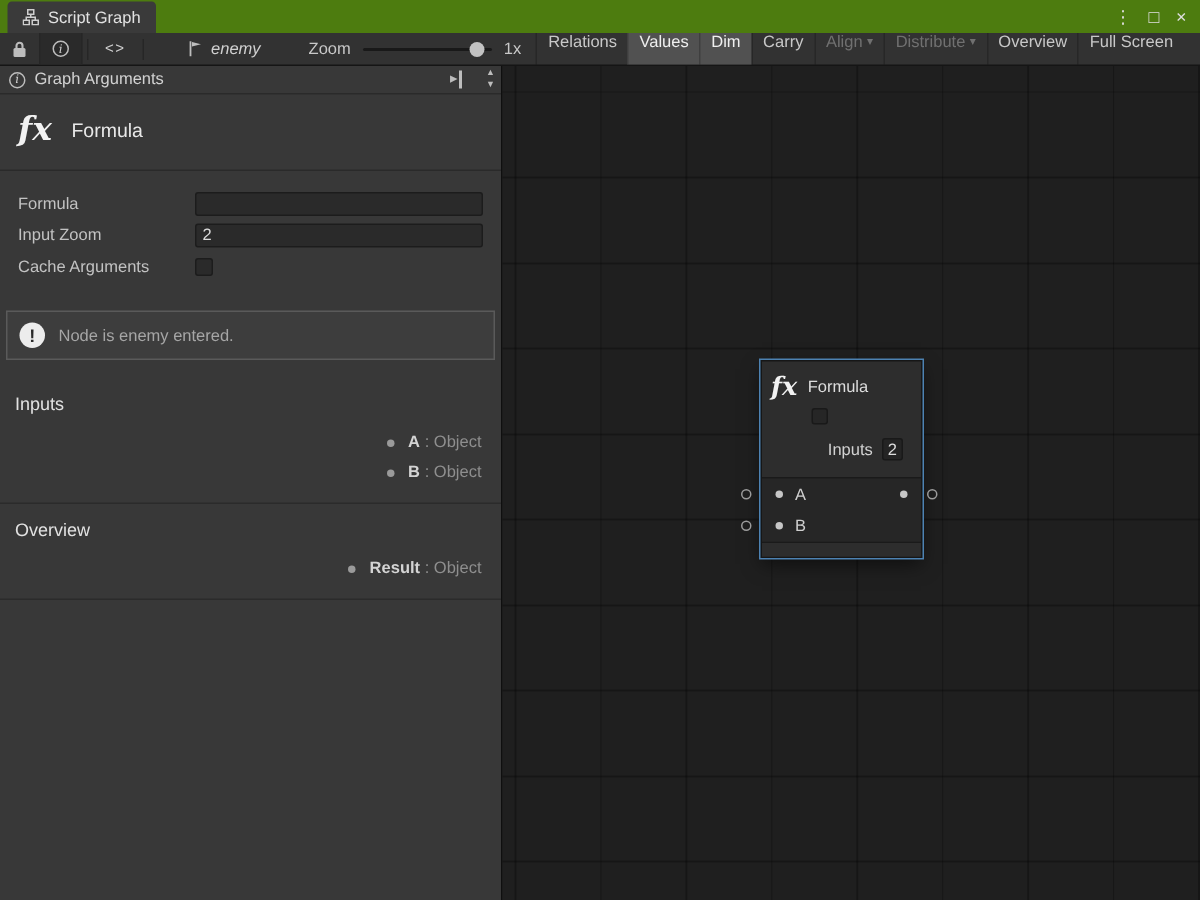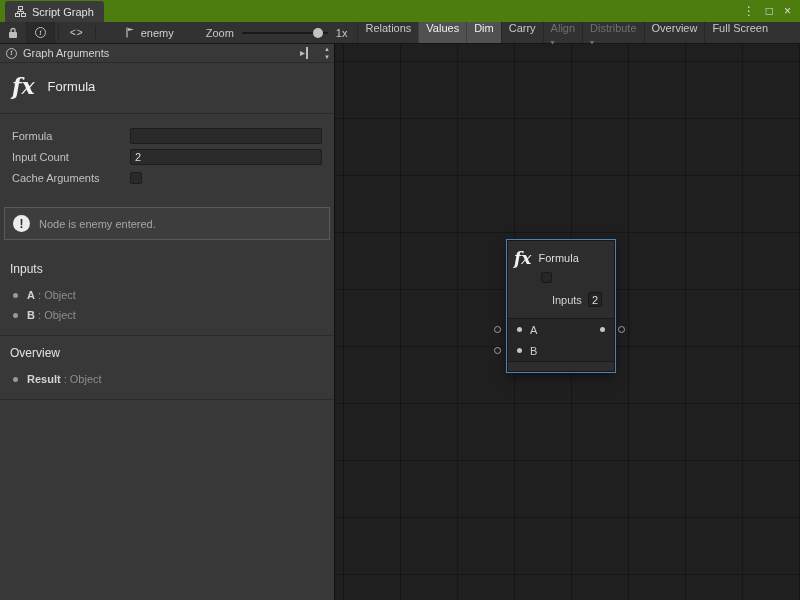--- a/index.html
+++ b/index.html
@@ -32,33 +32,33 @@
   .tb-icon-btn { height:100%; display:flex; align-items:center; padding:0 8px; }
   .tb-icon-btn.pressed { background:#2a2a2a; border-right:1px solid #262626; border-left:1px solid #262626; }
   .info-circle {
     width:11px; height:11px; border:1px solid #bdbdbd; border-radius:50%;
     display:flex; align-items:center; justify-content:center;
     font-family:"DejaVu Serif", serif; font-style:italic; font-size:8px; color:#cfcfcf; line-height:1;
   }
   .code-glyph { font-size:10px; letter-spacing:1px; color:#cfcfcf; }
   .tb-sep { width:1px; height:14px; background:#262626; margin:0 3px; }
 
-  .graph-ref { display:flex; align-items:center; gap:5px; margin-left:26px; color:#d0d0d0; }
+  .graph-ref { display:flex; align-items:center; gap:5px; margin-left:26px; color:#d0d0d0;font-style:italic; }
 
   .zoom-group { display:flex; align-items:center; gap:8px; margin-left:32px; }
   .zoom-track { width:86px; height:2px; background:#191919; border-radius:1px; position:relative; }
   .zoom-handle { position:absolute; right:5px; top:-4px; width:10px; height:10px; border-radius:50%; background:#c2c2c2; }
 
   .tb-buttons { display:flex; align-items:stretch; height:100%; margin-left:10px; }
   .tb-btn {
     display:flex; align-items:flex-start; gap:3px; padding:0 7px;
     border-left:1px solid rgba(0,0,0,0.22); white-space:nowrap; cursor:default;
   }
   .tb-btn.active { background:#515151; color:#efefef; }
-  .tb-btn.disabled { color:#707070;flex-direction:column; }
+  .tb-btn.disabled { color:#707070; }
   .dd-arrow { font-size:8px; margin-top:1px; }
 
   
   .inspector {
     position:absolute; left:0; top:44px; width:335px; bottom:0;
     background:#383838; border-right:1px solid #0f0f0f;
   }
   .insp-header {
     height:19px; display:flex; align-items:center; gap:6px; padding:0 6px;
     border-bottom:1px solid #2a2a2a; color:#d2d2d2; position:relative;
@@ -85,21 +85,21 @@
     display:flex; align-items:center; gap:9px; padding:7px 8px; color:#a6a6a6;
   }
   .warn-icon {
     flex:0 0 17px; width:17px; height:17px; border-radius:50%;
     background:#ececec; color:#2a2a2a; font-weight:bold; font-size:12px;
     display:flex; align-items:center; justify-content:center;
   }
 
   .section { border-bottom:1px solid #2b2b2b; padding:8px 0 10px; }
   .section-header { padding:2px 10px 9px; font-size:12px; color:#e2e2e2; }
-  .port-row { display:flex; align-items:center; height:20px; padding:0 13px; gap:9px; }
+  .port-row { display:flex; align-items:center; height:20px; padding:0 13px; gap:9px;justify-content:flex-end; }
   .dot { width:5px; height:5px; border-radius:50%; background:#9a9a9a; flex:0 0 5px; }
   .port-name { color:#d4d4d4; font-weight:bold; }
   .port-type { color:#8e8e8e; }
 
   
   .canvas {
     position:absolute; left:335px; top:44px; right:0; bottom:0;
     background-color:#1f1f1f;
     background-image:
       repeating-linear-gradient(to right, rgba(0,0,0,0.28) 0 1px, transparent 1px 57px),
@@ -237,21 +237,21 @@
     <span class="fx-glyph">fx</span>
     <span class="insp-title-text">Formula</span>
   </div>
 
   <div class="fields">
     <div class="field-row">
       <span class="field-label">Formula</span>
       <input class="field-input" type="text" value="" style="">
     </div>
     <div class="field-row">
-      <span class="field-label">Input Count</span>
+      <span class="field-label">Input Zoom</span>
       <input class="field-input" type="text" value="2" style="">
     </div>
     <div class="field-row">
       <span class="field-label">Cache Arguments</span>
       <span class="checkbox"></span>
     </div>
   </div>
 
   <div class="warning-box">
     <span class="warn-icon">!</span>

